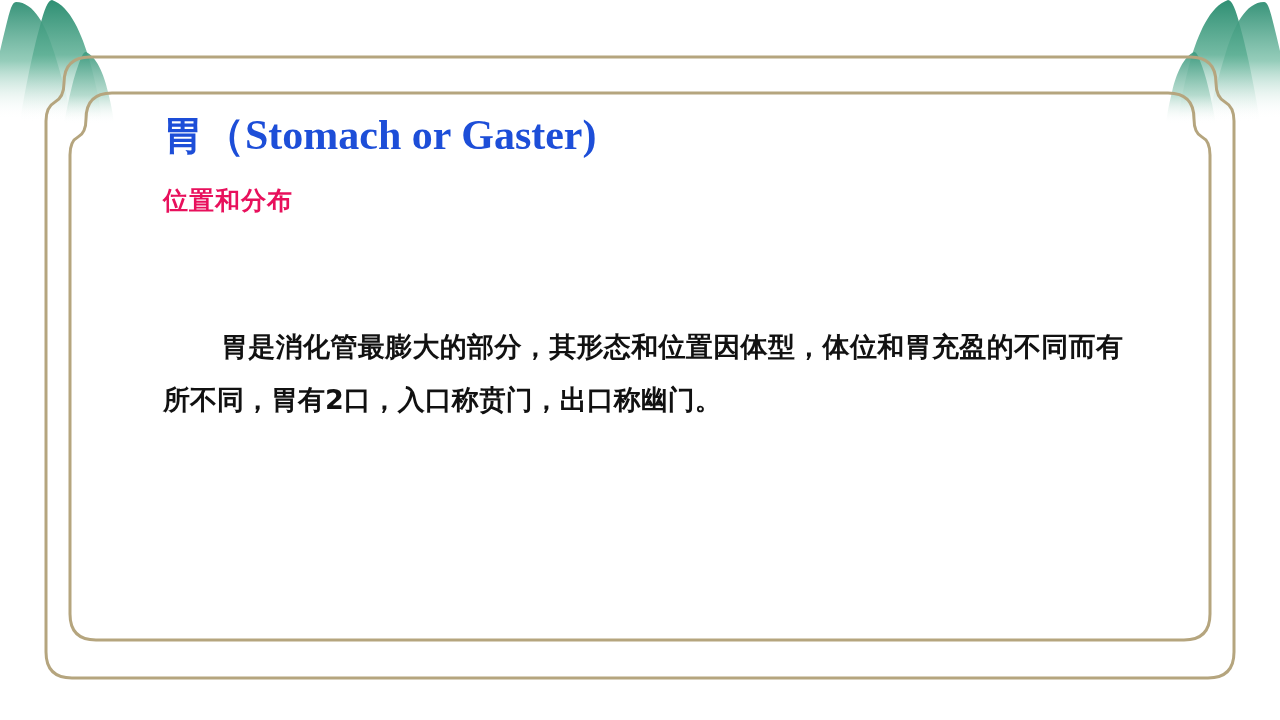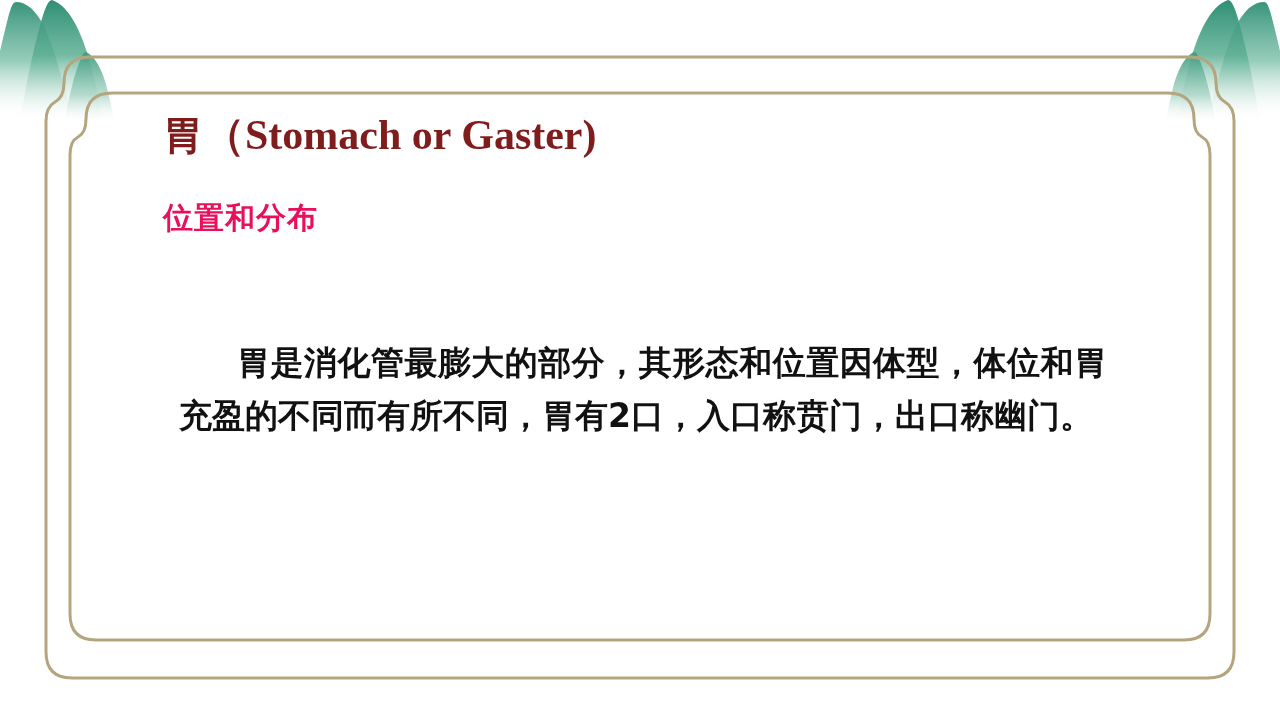--- a/index.html
+++ b/index.html
@@ -45,59 +45,59 @@
   }
 
   .slide-title {
     position: absolute;
     left: 163px;
     top: 108px;
     font-family: "Liberation Serif", "DejaVu Serif", serif;
     font-weight: bold;
     font-size: 42px;
     line-height: 54px;
-    color: #7f1d1d;
+    color: #1d4ed8;
     white-space: nowrap;
     letter-spacing: 0px;
   }
   .slide-title .cjk-part {
     font-family: "DejaVu Sans", "Liberation Sans", sans-serif;
     font-weight: bold;
     font-size: 40px;
   }
 
   .slide-subtitle {
     position: absolute;
     left: 163px;
-    top: 198px;
+    top: 181px;
     font-family: "DejaVu Sans", "Liberation Sans", sans-serif;
     font-weight: bold;
-    font-size: 30px;
+    font-size: 25px;
     line-height: 40px;
     color: #E8105C;
     letter-spacing: 1px;
     white-space: nowrap;
   }
 
   .body-block {
     position: absolute;
     left: 163px;
     top: 320px;
     width: 960px;
   }
   .body-para {
     font-family: "DejaVu Sans", "Liberation Sans", sans-serif;
     font-weight: bold;
-    font-size: 33px;
+    font-size: 27px;
     line-height: 53px;
     color: #111111;
     text-indent: 58px;
     text-align: justify;
     text-justify: inter-character;
-    margin: 16px;
+    margin: 0;
     letter-spacing: 0px;
   }
   .body-para + .body-para {
     margin-top: 25px;
   }
 </style>
 </head>
 <body>
 
 <div id="slide">

